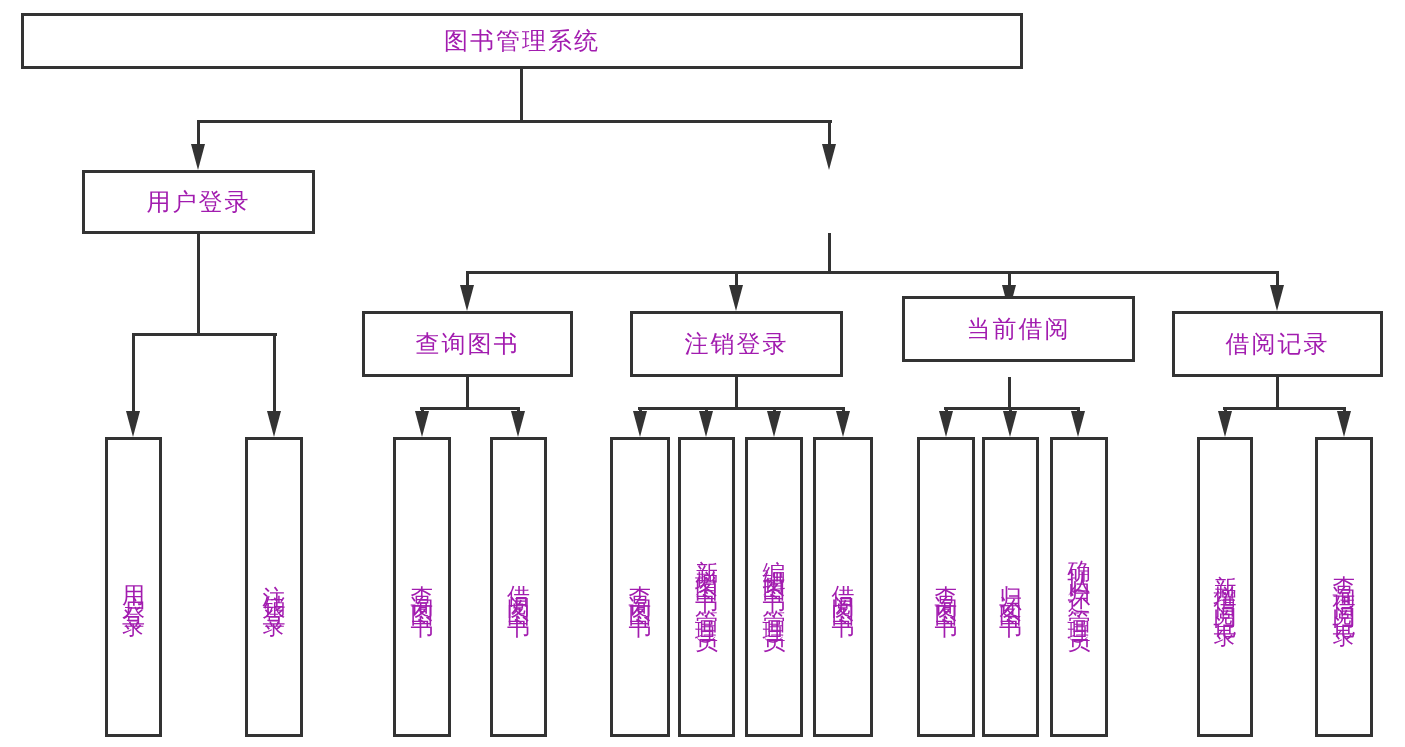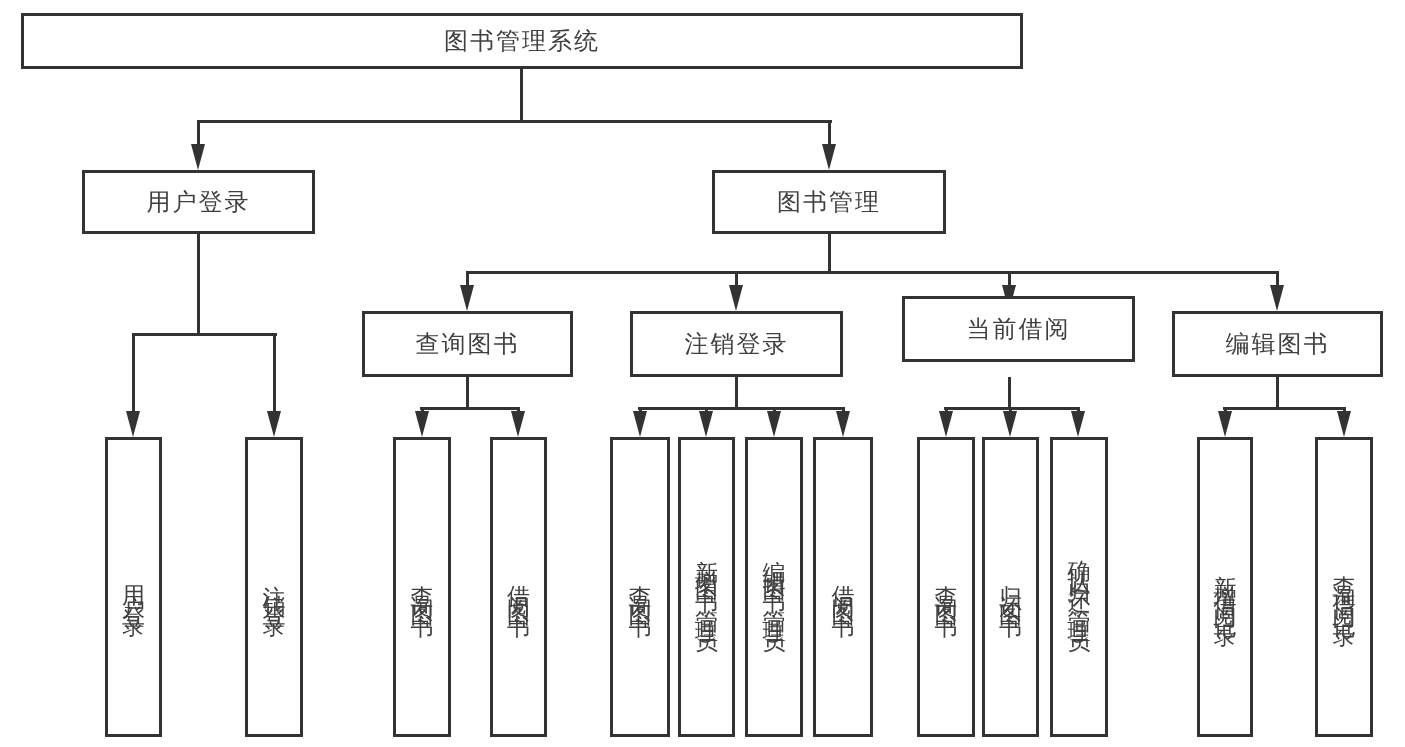--- a/index.html
+++ b/index.html
@@ -12,21 +12,21 @@
   }
   
   .box{
     position:absolute;
     box-sizing:border-box;
     border:3px solid #333333;
     background:#ffffff;
     display:flex;align-items:center;justify-content:center;
   }
   .box .lbl{
-    color:#404040;
+    color:#a21caf;
     font-size:24px;
     letter-spacing:2px;
     white-space:nowrap;
     font-family:Liberation Serif, serif;
   }
   
   .vbox .lbl{
     writing-mode:vertical-rl;
     text-orientation:mixed;
     font-size:23px;
@@ -67,23 +67,20 @@
   <i class="ln v" style="left:520px;top:68px;height:54px;"></i>
   <i class="ln h" style="left:197px;top:120px;width:635px;"></i>
   <i class="ln v" style="left:197px;top:120px;height:28px;"></i>
   <i class="arrow" style="left:191px;top:144px;"></i>
   <i class="ln v" style="left:828px;top:120px;height:28px;"></i>
   <i class="arrow" style="left:822px;top:144px;"></i>
 
   <div class="box" style="left:82px;top:170px;width:233px;height:64px;">
     <span class="lbl">用户登录</span>
   </div>
-  <div class="box" style="left:712px;top:170px;width:234px;height:64px;">
-    <span class="lbl">图书管理</span>
-  </div>
 
   <i class="ln v" style="left:197px;top:233px;height:102px;"></i>
   <i class="ln h" style="left:132px;top:333px;width:145px;"></i>
   <i class="ln v" style="left:132px;top:333px;height:80px;"></i>
   <i class="arrow" style="left:126px;top:411px;"></i>
   <i class="ln v" style="left:273px;top:333px;height:80px;"></i>
   <i class="arrow" style="left:267px;top:411px;"></i>
 
   <i class="ln v" style="left:828px;top:233px;height:40px;"></i>
   <i class="ln h" style="left:466px;top:271px;width:813px;"></i>
@@ -99,21 +96,21 @@
   <div class="box" style="left:362px;top:311px;width:211px;height:66px;">
     <span class="lbl">查询图书</span>
   </div>
   <div class="box" style="left:630px;top:311px;width:213px;height:66px;">
     <span class="lbl">注销登录</span>
   </div>
   <div class="box" style="left:902px;top:296px;width:233px;height:66px;">
     <span class="lbl">当前借阅</span>
   </div>
   <div class="box" style="left:1172px;top:311px;width:211px;height:66px;">
-    <span class="lbl">编辑图书</span>
+    <span class="lbl">借阅记录</span>
   </div>
 
   <i class="ln v" style="left:466px;top:377px;height:32px;"></i>
   <i class="ln h" style="left:420px;top:407px;width:100px;"></i>
   <i class="ln v" style="left:421px;top:407px;height:10px;"></i>
   <i class="arrow" style="left:415px;top:411px;"></i>
   <i class="ln v" style="left:517px;top:407px;height:10px;"></i>
   <i class="arrow" style="left:511px;top:411px;"></i>
 
   <i class="ln v" style="left:735px;top:377px;height:32px;"></i>

